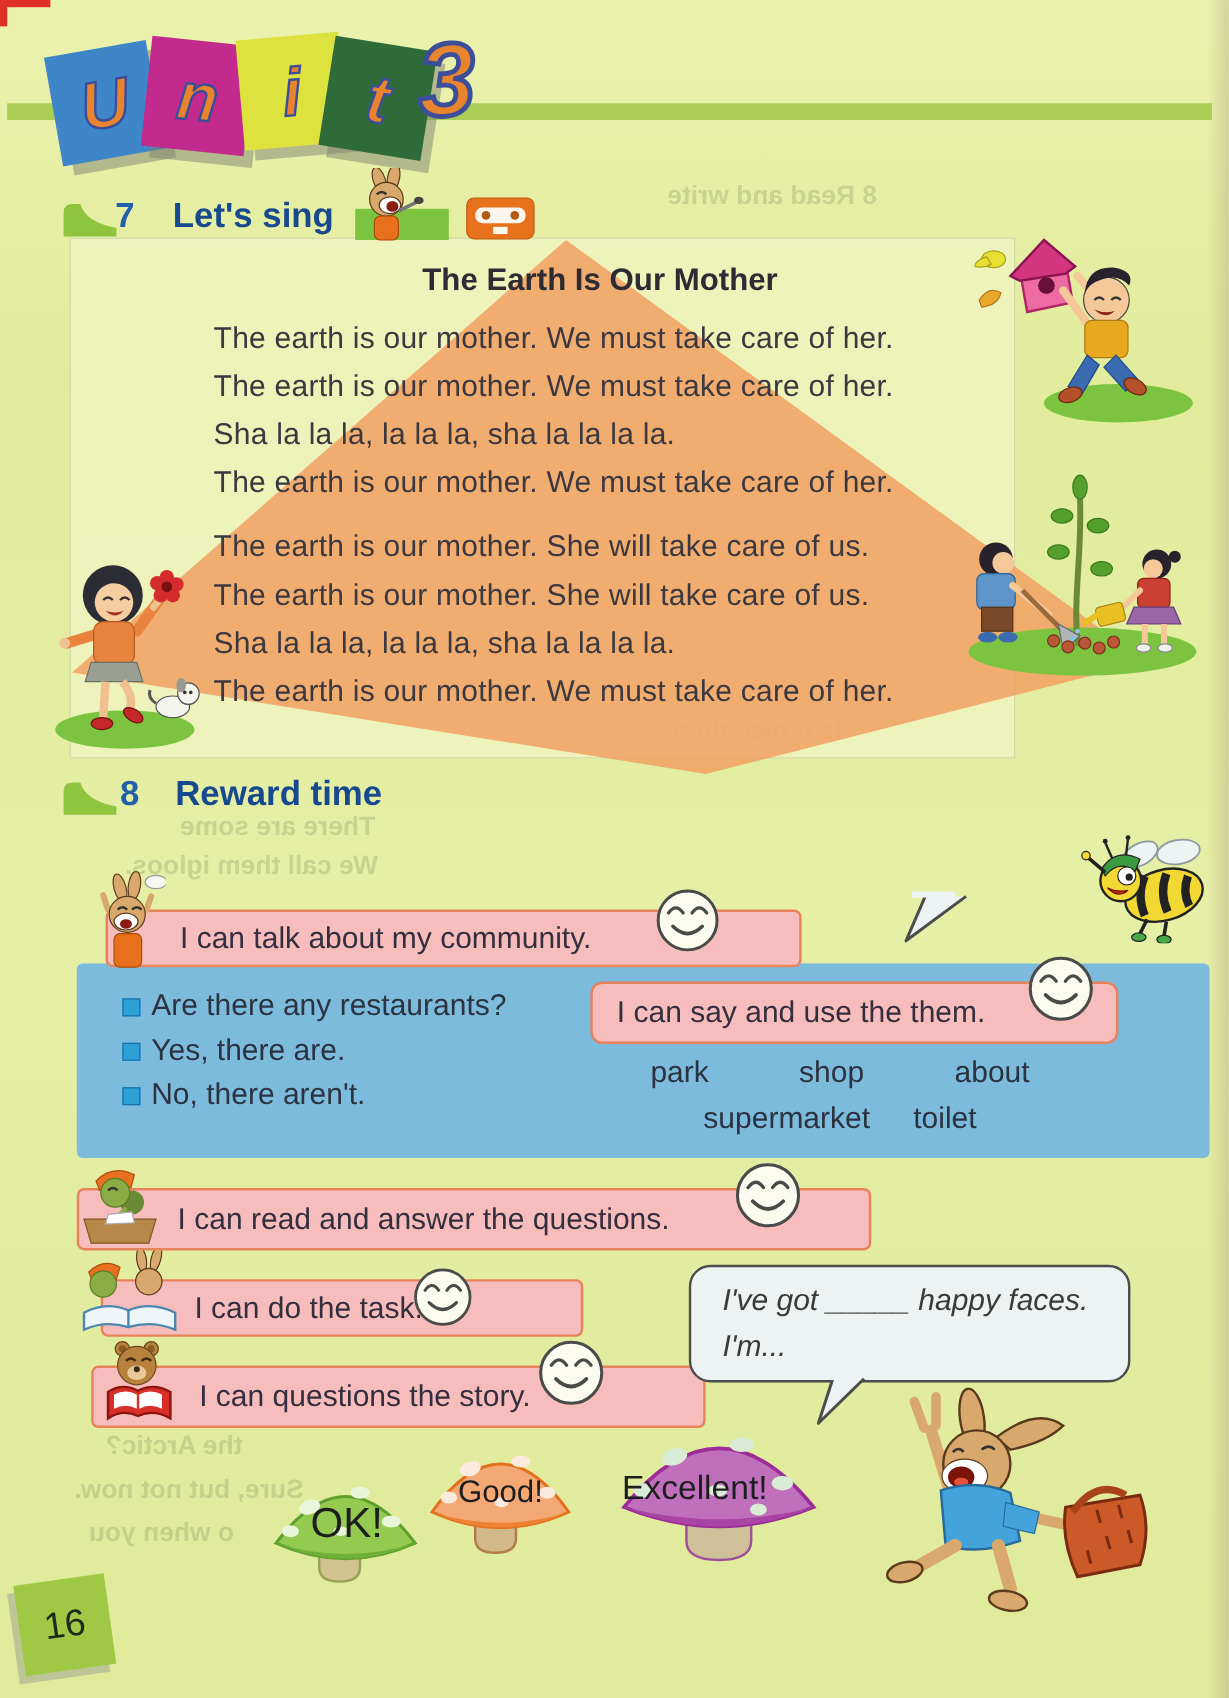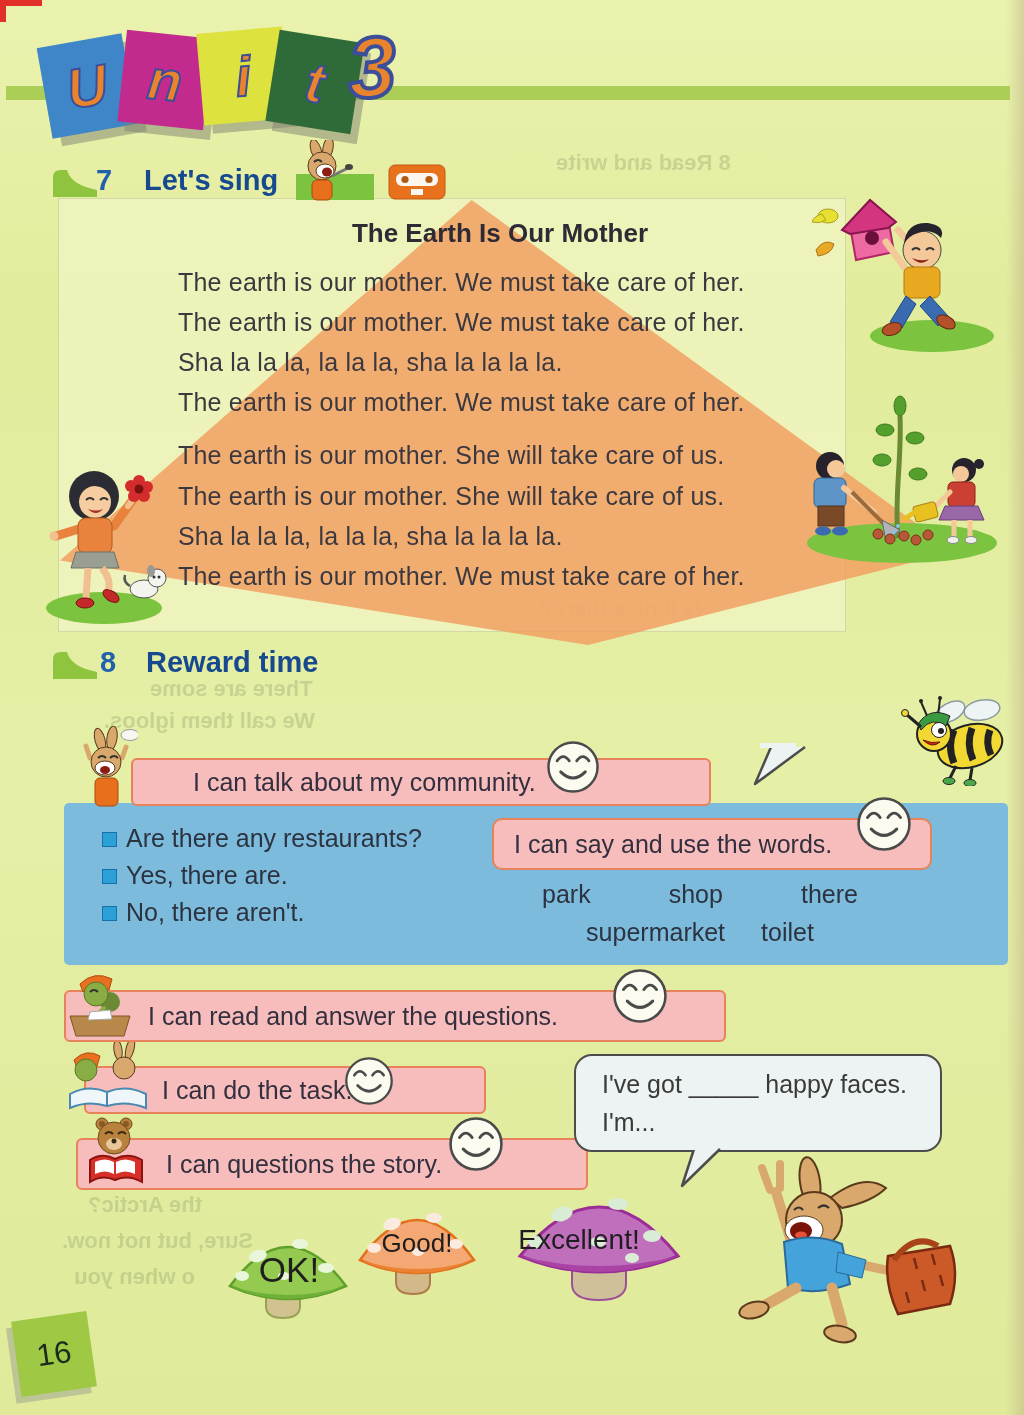--- a/index.html
+++ b/index.html
@@ -243,21 +243,21 @@
       <circle cx="43" cy="45" r="3" fill="#222"></circle>
     <path d="M25,54 q9,9 17,2 q-9,2 -17,-2 Z" fill="#c82810" stroke="#701005"></path>
     <line x1="22" y1="40" x2="8" y2="28" stroke="#222" stroke-width="3" stroke-linecap="round"></line>
     <circle cx="7" cy="27" r="3.5" fill="#f2d832" stroke="#222"></circle>
     <line x1="58" y1="80" x2="52" y2="92" stroke="#222" stroke-width="3"></line>
     <line x1="74" y1="82" x2="72" y2="94" stroke="#222" stroke-width="3"></line>
     <ellipse cx="51" cy="95" rx="6" ry="3.5" fill="#4aa848" stroke="#222"></ellipse>
     <ellipse cx="72" cy="97" rx="6" ry="3.5" fill="#4aa848" stroke="#222"></ellipse>
   </svg>
 
-  <div class="abs banner" style="left:88px;top:758px;width:516px;height:44px;padding-left:60px;margin-left:43px;">
+  <div class="abs banner" style="left:88px;top:758px;width:516px;height:44px;padding-left:60px;">
     <span>I can talk about my community.</span>
   </div>
   <svg class="abs icon" style="left:78px;top:726px;" width="60" height="82" viewBox="0 0 60 82">
     <ellipse cx="52" cy="9" rx="9" ry="5.5" fill="#f8f8f0" stroke="#999"></ellipse>
     <ellipse cx="22" cy="14" rx="5" ry="12" fill="#d9a86c" stroke="#5a3a1c" transform="rotate(-15 22 14)"></ellipse>
     <ellipse cx="34" cy="12" rx="5" ry="12" fill="#d9a86c" stroke="#5a3a1c" transform="rotate(8 34 12)"></ellipse>
     <line x1="12" y1="32" x2="8" y2="20" stroke="#d9a86c" stroke-width="5" stroke-linecap="round"></line>
     <line x1="44" y1="32" x2="48" y2="21" stroke="#d9a86c" stroke-width="5" stroke-linecap="round"></line>
     <circle cx="28" cy="36" r="15" fill="#d9a86c" stroke="#5a3a1c"></circle>
     <ellipse cx="27" cy="42" rx="10" ry="7" fill="#fff" stroke="#5a3a1c"></ellipse>
@@ -274,32 +274,32 @@
 
   <div class="abs blue-panel"></div>
   <div class="abs bullet" style="left:102px;top:832px;"></div>
   <div class="abs bullet" style="left:102px;top:869px;"></div>
   <div class="abs bullet" style="left:102px;top:906px;"></div>
   <div class="abs dlg" style="left:126px;top:824px;">Are there any restaurants?</div>
   <div class="abs dlg" style="left:126px;top:861px;">Yes, there are.</div>
   <div class="abs dlg" style="left:126px;top:898px;">No, there aren't.</div>
 
   <div class="abs banner" style="left:492px;top:818px;width:416px;height:48px;padding-left:20px;border-radius:10px;">
-    <span>I can say and use the words.</span>
+    <span>I can say and use the them.</span>
   </div>
   <svg class="abs smiley" style="left:856px;top:796px;" width="56" height="56" viewBox="0 0 44 44">
     <circle cx="22" cy="22" r="20" fill="#fbfbef" stroke="#4a4a4a" stroke-width="2"></circle>
     <path d="M9,17 q5,-7 10,0" fill="none" stroke="#4a4a4a" stroke-width="2.2" stroke-linecap="round"></path>
     <path d="M25,17 q5,-7 10,0" fill="none" stroke="#4a4a4a" stroke-width="2.2" stroke-linecap="round"></path>
     <path d="M12,26 q10,10 20,0" fill="none" stroke="#4a4a4a" stroke-width="2.4" stroke-linecap="round"></path>
   </svg>
   <div class="abs" style="left:492px;top:880px;width:416px;display:flex;justify-content:space-between;padding:0 50px;box-sizing:border-box;z-index:2;">
     <span class="word">park</span>
     <span class="word">shop</span>
-    <span class="word">there</span>
+    <span class="word">about</span>
   </div>
   <div class="abs" style="left:492px;top:918px;width:416px;display:flex;justify-content:center;gap:36px;z-index:2;text-align:right;">
     <span class="word">supermarket</span>
     <span class="word">toilet</span>
   </div>
 
   <div class="abs banner" style="left:64px;top:990px;width:576px;height:48px;padding-left:82px;">
     <span>I can read and answer the questions.</span>
   </div>
   <svg class="abs icon" style="left:66px;top:964px;" width="70" height="76" viewBox="0 0 70 76">
@@ -330,21 +330,21 @@
     <path d="M8,52 Q26,42 45,50 Q64,42 84,52 L84,66 Q64,58 45,64 Q26,58 8,66 Z" fill="#eef6fa" stroke="#4a88b0" stroke-width="2"></path>
     <line x1="45" y1="50" x2="45" y2="64" stroke="#4a88b0" stroke-width="2"></line>
   </svg>
   <svg class="abs smiley" style="left:344px;top:1056px;" width="50" height="50" viewBox="0 0 44 44">
     <circle cx="22" cy="22" r="20" fill="#fbfbef" stroke="#4a4a4a" stroke-width="2"></circle>
     <path d="M9,17 q5,-7 10,0" fill="none" stroke="#4a4a4a" stroke-width="2.2" stroke-linecap="round"></path>
     <path d="M25,17 q5,-7 10,0" fill="none" stroke="#4a4a4a" stroke-width="2.2" stroke-linecap="round"></path>
     <path d="M12,26 q10,10 20,0" fill="none" stroke="#4a4a4a" stroke-width="2.4" stroke-linecap="round"></path>
   </svg>
 
-  <div class="abs bubble" style="left:574px;top:1054px;width:364px;height:94px;border-radius:18px;">
+  <div class="abs bubble" style="left:574px;top:1054px;width:364px;height:94px;border-radius:18px;font-style:italic;">
     <div class="bubble-text" style="padding:9px 0 0 26px;">
       <div>I've got _____ happy faces.</div>
       <div>I'm...</div>
     </div>
   </div>
   <svg class="abs" style="left:668px;top:1146px;z-index:5;" width="60" height="44" viewBox="0 0 60 44">
     <path d="M52,3 L14,40 L26,3" fill="#edf3f2" stroke="#4c4c4c" stroke-width="2.5" stroke-linejoin="round"></path>
   </svg>
   <div class="abs tail-cover" style="left:684px;top:1145px;width:32px;height:5px;"></div>
 

